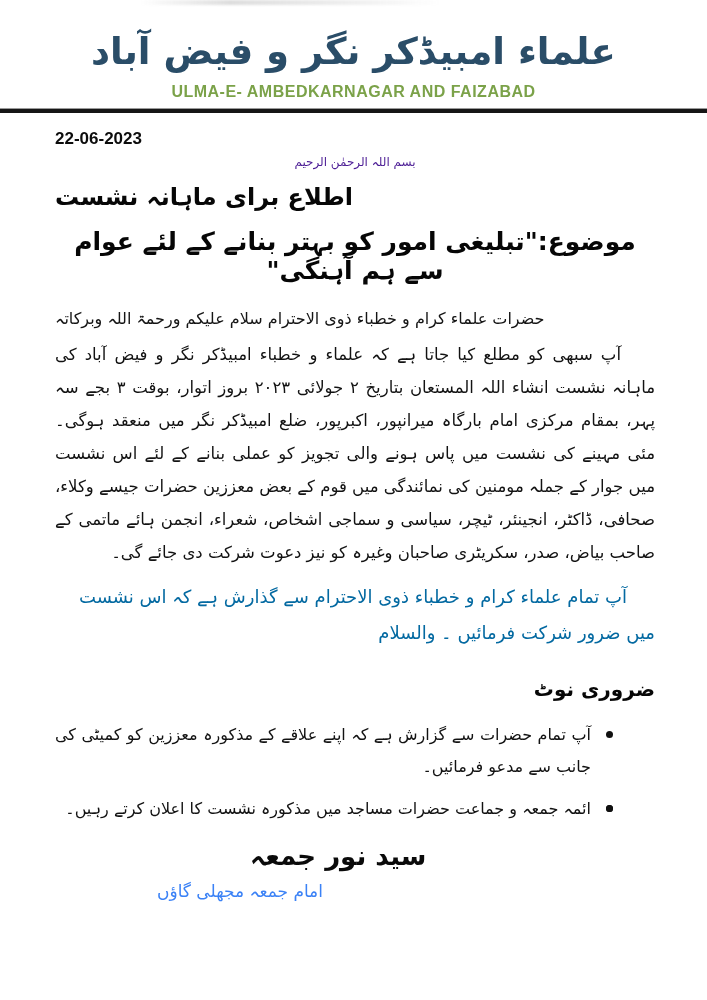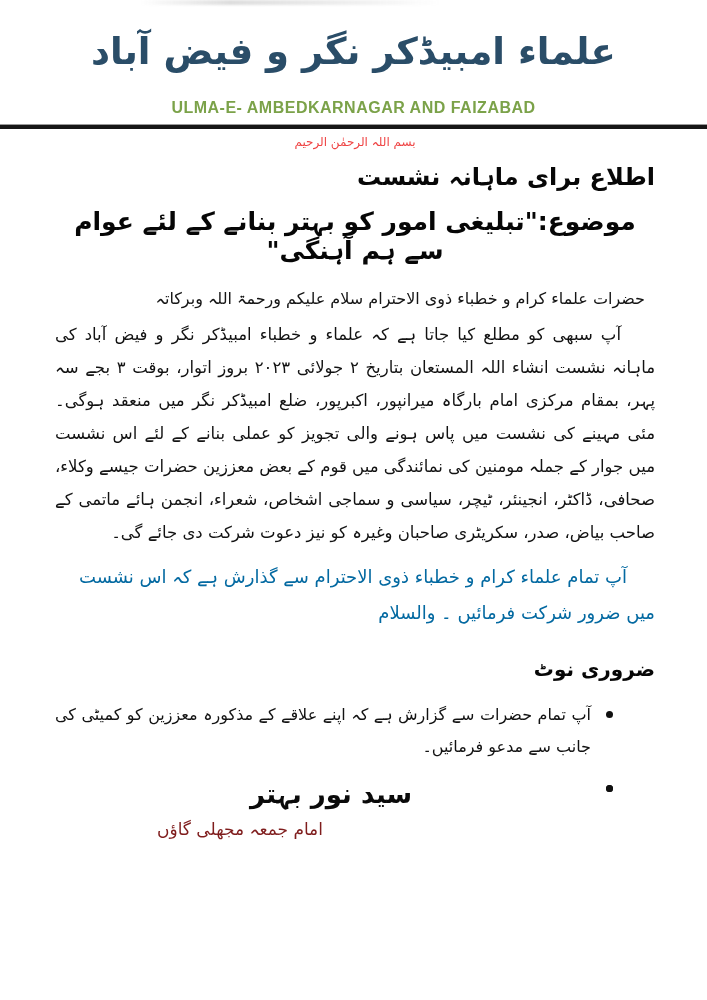--- a/index.html
+++ b/index.html
@@ -24,62 +24,62 @@
     font-size:37px;
     font-weight:bold;
     line-height:1.6;
     letter-spacing:1px;
   }
   .letterhead-english{
     font-family:"Liberation Sans",sans-serif;
     font-weight:bold;
     font-size:16px;
     letter-spacing:.5px;
-    margin-top:18px;
+    margin-top:2px;
   }
   .head-rule{
     margin-top:7px;
     height:4px;
     background:#161616;
     border-top:1px solid #9a9a9a;
   }
   .content{padding:0 52px 0 55px;}
   .date-line{
     font-family:"Liberation Sans",sans-serif;
     font-weight:bold;
     font-size:17px;
     margin-top:16px;
     color:#0c0c0c;
   }
   .bismillah{
     direction:rtl;
     text-align:center;
     font-size:12px;
-    color:#ef4444;
+    color:#4c1d95;
     margin-top:6px;
   }
   .main-heading{
     direction:rtl;
-    text-align:right;
+    text-align:left;
     font-size:24px;
     font-weight:bold;
     margin-top:14px;
     color:#070707;
   }
   .subject-line{
     direction:rtl;
     text-align:center;
     font-size:25px;
     font-weight:bold;
     margin-top:16px;
     color:#060606;
   }
   .salutation{
     direction:rtl;
-    text-align:right;
+    text-align:left;
     font-size:16px;
     margin-top:24px;
     padding-right:10px;
     color:#151515;
   }
   .body-para{
     direction:rtl;
     text-align:justify;
     font-size:16.5px;
     line-height:2.0;
@@ -135,39 +135,40 @@
     font-size:26px;
     font-weight:bold;
     color:#0a0a0a;
   }
   .signature-role{
     direction:rtl;
     text-align:left;
     padding-left:102px;
     font-size:17px;
     margin-top:10px;
-    color:#7f1d1d;
+    color:#3b82f6;
   }
 </style>
 </head>
 <body>
 
 <div class="page">
 
   <div class="scan-artifact"></div>
 
   <div class="letterhead">
     <div class="letterhead-urdu" style="color:#2a4d68;">علماء امبیڈکر نگر و فیض آباد</div>
     <div class="letterhead-english" style="color:#7ba249;">ULMA-E- AMBEDKARNAGAR AND FAIZABAD</div>
   </div>
 
   <div class="head-rule"></div>
 
   <div class="content">
 
+    <div class="date-line">22-06-2023</div>
 
     <div class="bismillah">بسم اللہ الرحمٰن الرحیم</div>
 
     <div class="main-heading">اطلاع برای ماہانہ نشست</div>
 
     <div class="subject-line">موضوع:"تبلیغی امور کو بہتر بنانے کے لئے عوام سے ہم آہنگی"</div>
 
     <div class="salutation">حضرات علماء کرام و خطباء ذوی الاحترام سلام علیکم ورحمۃ اللہ وبرکاتہ</div>
 
     <div class="body-para">آپ سبھی کو مطلع کیا جاتا ہے کہ علماء و خطباء امبیڈکر نگر و فیض آباد کی ماہانہ نشست انشاء اللہ المستعان بتاریخ ۲ جولائی ۲۰۲۳ بروز اتوار، بوقت ۳ بجے سہ پہر، بمقام مرکزی امام بارگاہ میرانپور، اکبرپور، ضلع امبیڈکر نگر میں منعقد ہوگی۔ مئی مہینے کی نشست میں پاس ہونے والی تجویز کو عملی بنانے کے لئے اس نشست میں جوار کے جملہ مومنین کی نمائندگی میں قوم کے بعض معززین حضرات جیسے وکلاء، صحافی، ڈاکٹر، انجینئر، ٹیچر، سیاسی و سماجی اشخاص، شعراء، انجمن ہائے ماتمی کے صاحب بیاض، صدر، سکریٹری صاحبان وغیرہ کو نیز دعوت شرکت دی جائے گی۔</div>
@@ -179,22 +180,23 @@
     <ul class="note-list">
       <li>
         <span class="bullet-dot"></span>
         <span>آپ تمام حضرات سے گزارش ہے کہ اپنے علاقے کے مذکورہ معززین کو کمیٹی کی جانب سے مدعو فرمائیں۔</span>
       </li>
       <li>
         <span class="bullet-dot"></span>
       </li>
       <li>
         <span class="bullet-dot"></span>
+        <span>ائمہ جمعہ و جماعت حضرات مساجد میں مذکورہ نشست کا اعلان کرتے رہیں۔</span>
       </li>
     </ul>
 
     <div class="signature-block">
-      <div class="signature-name">سید نور بہتر</div>
+      <div class="signature-name">سید نور جمعہ</div>
       <div class="signature-role">امام جمعہ مجھلی گاؤں</div>
     </div>
 
   </div>
 </div>
 
 </body></html>

